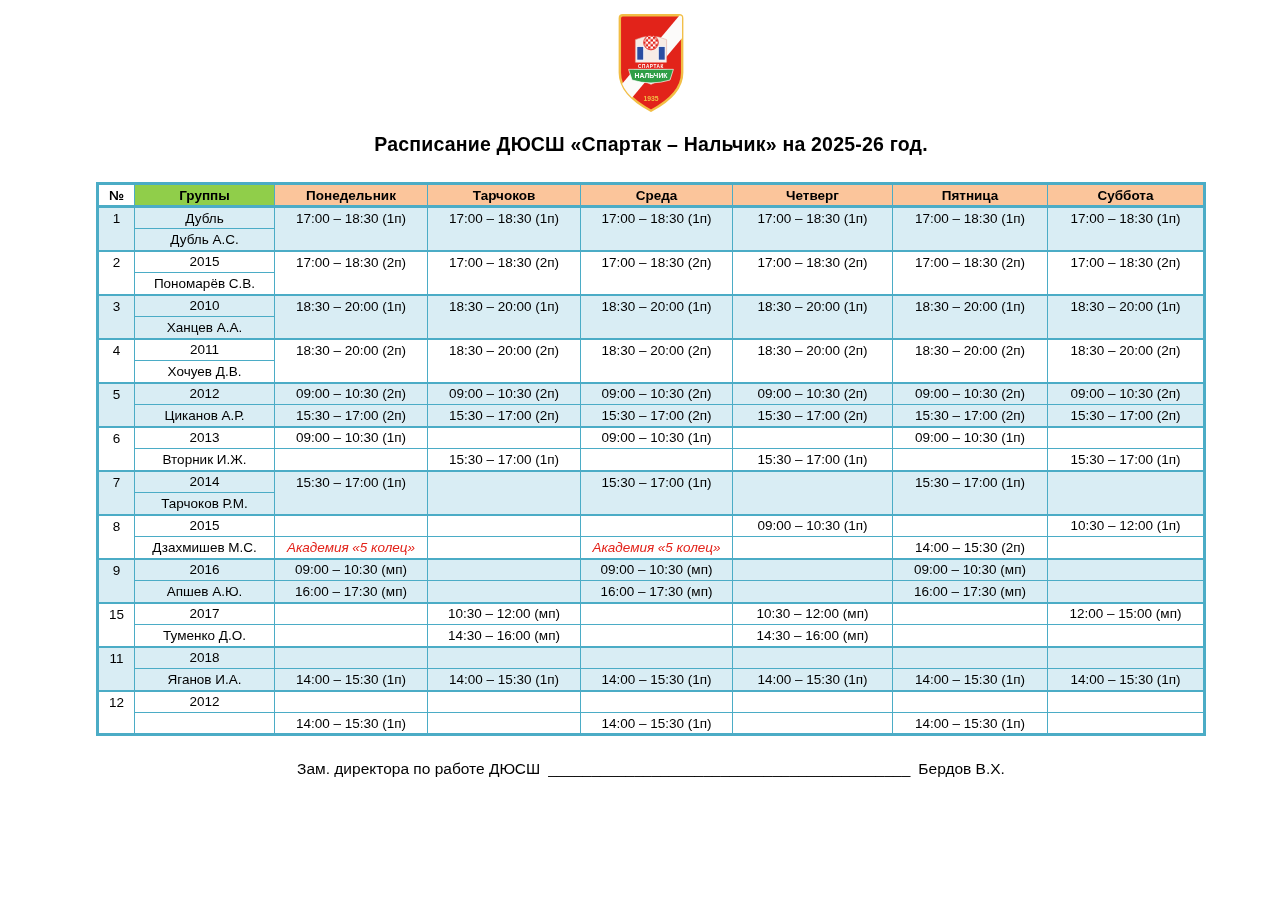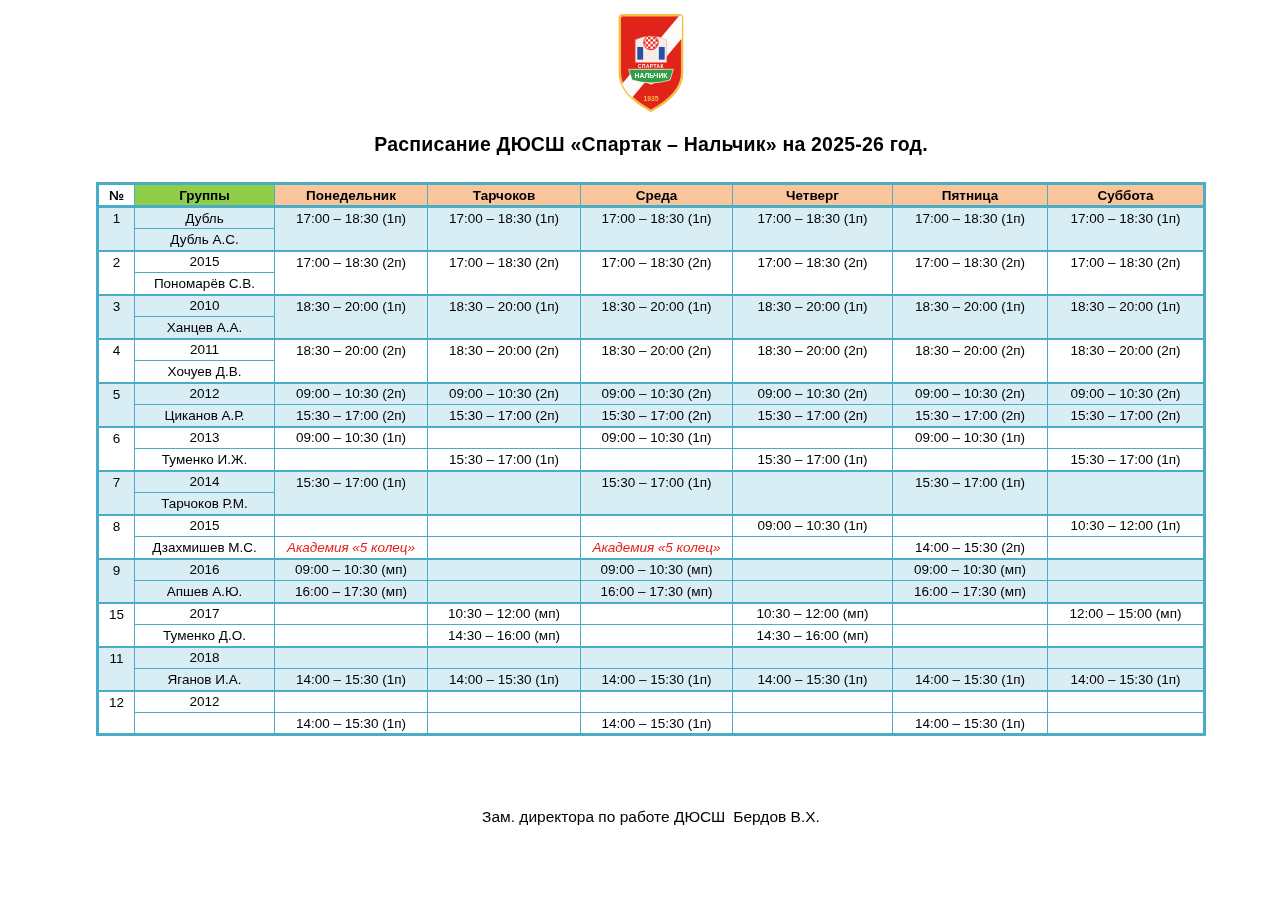--- a/index.html
+++ b/index.html
@@ -39,21 +39,21 @@
   .schedule thead th.h-num{background:#ffffff;}
   .schedule thead th.h-group{background:var(--header-group);}
   .schedule tr.shade td{background:var(--row-shade);}
   .schedule tr.plain td{background:#ffffff;}
   .schedule tr.group-start td{border-top:2px solid var(--border);}
   .schedule td.num{vertical-align:top;padding-top:3px;}
   .schedule td.gname{font-weight:normal;}
   .schedule td.merged{vertical-align:top;padding-top:3px;}
   .schedule td.red{color:var(--accent-red);font-style:italic;}
   .signature{
-    margin-top:72px;text-align:center;font-size:15.5px;
+    margin-top:24px;text-align:center;font-size:15.5px;
     display:flex;justify-content:center;gap:8px;align-items:baseline;
   }
 </style>
 </head>
 <body>
 
 <div class="page">
 
   <div class="logo-wrap">
     <svg width="74" height="102" viewBox="0 0 76 104">
@@ -184,21 +184,21 @@
           <td class="num" rowspan="2">6</td>
           <td class="gname">2013</td>
           <td class="time">09:00 – 10:30 (1п)</td>
           <td class="time"></td>
           <td class="time">09:00 – 10:30 (1п)</td>
           <td class="time"></td>
           <td class="time">09:00 – 10:30 (1п)</td>
           <td class="time"></td>
         </tr>
         <tr class="plain">
-          <td class="coach">Туменко И.Ж.</td>
+          <td class="coach">Вторник И.Ж.</td>
           <td class="time"></td>
           <td class="time">15:30 – 17:00 (1п)</td>
           <td class="time"></td>
           <td class="time">15:30 – 17:00 (1п)</td>
           <td class="time"></td>
           <td class="time">15:30 – 17:00 (1п)</td>
         </tr>
         <tr class="shade group-start">
           <td class="num" rowspan="2">7</td>
           <td class="gname">2014</td>
@@ -305,16 +305,17 @@
           <td class="time">14:00 – 15:30 (1п)</td>
           <td class="time"></td>
           <td class="time">14:00 – 15:30 (1п)</td>
           <td class="time"></td>
         </tr>
       </tbody>
   </table>
 
   <div class="signature">
     <span>Зам. директора по работе ДЮСШ</span>
+    <span>__________________________________________</span>
     <span>Бердов В.Х.</span>
   </div>
 
 </div>
 
 </body></html>

